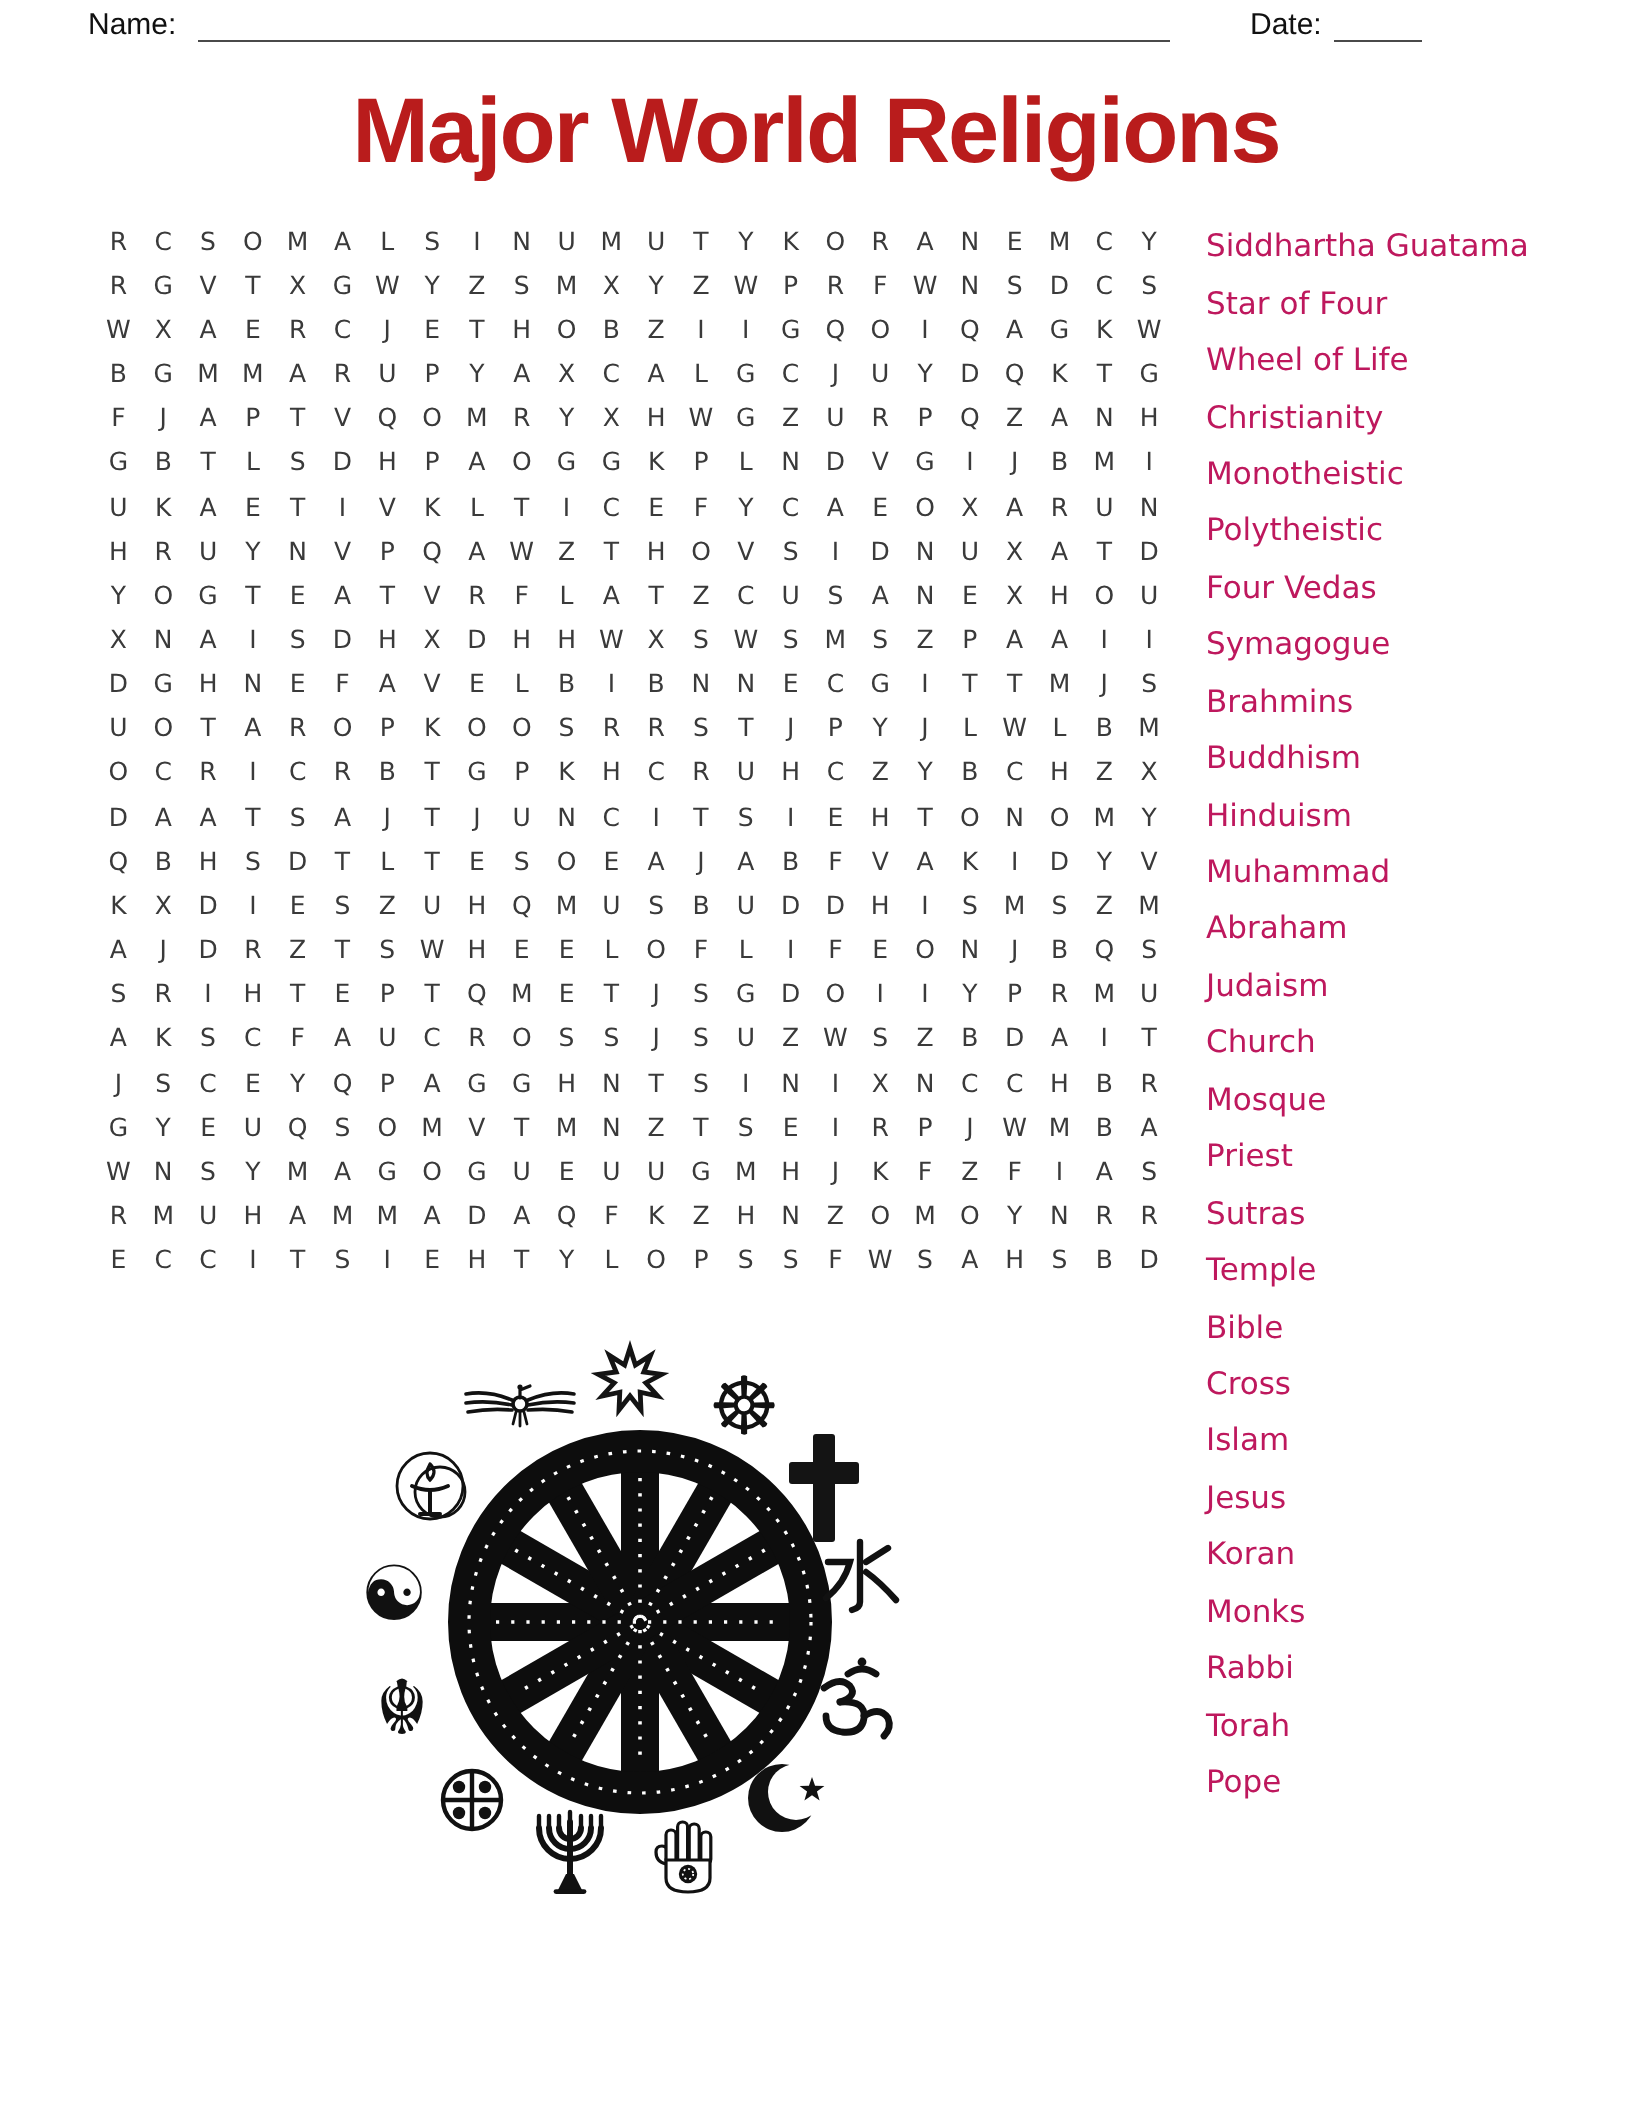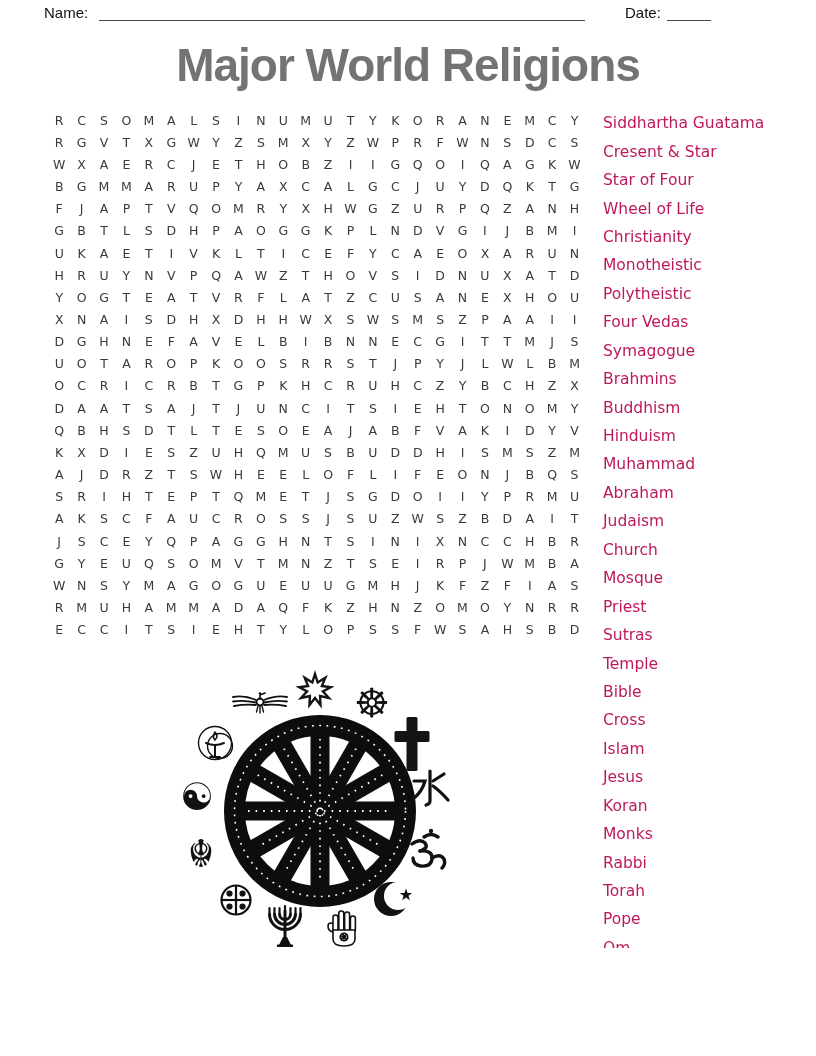--- a/index.html
+++ b/index.html
@@ -5,21 +5,21 @@
   html,body{margin:0;padding:0;background:#fff;}
   .page{position:relative;width:816px;height:948px;background:#ffffff;overflow:hidden;
         font-family:"Liberation Sans",sans-serif;}
 
   
   .hdr-label{position:absolute;font-size:15px;color:#111;top:4px;}
   .write-line{position:absolute;top:6px;height:14px;border-bottom:1.5px solid #4a4a4a;}
 
   
   .title{position:absolute;top:38px;left:0;width:100%;text-align:center;
-         font-size:46px;font-weight:700;color:#737373;letter-spacing:-1px;}
+         font-size:46px;font-weight:700;color:#b91c1c;letter-spacing:-1px;}
 
   
   .ws-grid{position:absolute;left:48px;top:109px;display:grid;
            grid-template-columns:repeat(24,22.42px);grid-auto-rows:22.17px;}
   .ws-grid .cell{display:flex;align-items:center;justify-content:center;
                  font-family:"DejaVu Sans",sans-serif;font-size:12.5px;color:#3a3a3a;}
 
   
   .word-list{position:absolute;left:603px;top:109px;margin:0;padding:0;list-style:none;}
   .word-list li{height:28.45px;display:flex;align-items:center;
@@ -615,21 +615,20 @@
       <span class="cell">S</span>
       <span class="cell">A</span>
       <span class="cell">H</span>
       <span class="cell">S</span>
       <span class="cell">B</span>
       <span class="cell">D</span>
     </div>
 
   <ul class="word-list">
       <li>Siddhartha Guatama</li>
-      <li>Cresent &amp; Star</li>
       <li>Star of Four</li>
       <li>Wheel of Life</li>
       <li>Christianity</li>
       <li>Monotheistic</li>
       <li>Polytheistic</li>
       <li>Four Vedas</li>
       <li>Symagogue</li>
       <li>Brahmins</li>
       <li>Buddhism</li>
       <li>Hinduism</li>
@@ -643,21 +642,20 @@
       <li>Temple</li>
       <li>Bible</li>
       <li>Cross</li>
       <li>Islam</li>
       <li>Jesus</li>
       <li>Koran</li>
       <li>Monks</li>
       <li>Rabbi</li>
       <li>Torah</li>
       <li>Pope</li>
-      <li>Om</li>
     </ul>
 
   <svg class="figure" viewBox="0 0 295 300">
 
     <g>
       <g transform="translate(144,148)">
         <g stroke="#0d0d0d" stroke-width="19">
           <line x1="-78" y1="0" x2="78" y2="0"></line>
           <line x1="-67.5" y1="-39" x2="67.5" y2="39"></line>
           <line x1="-39" y1="-67.5" x2="39" y2="67.5"></line>

